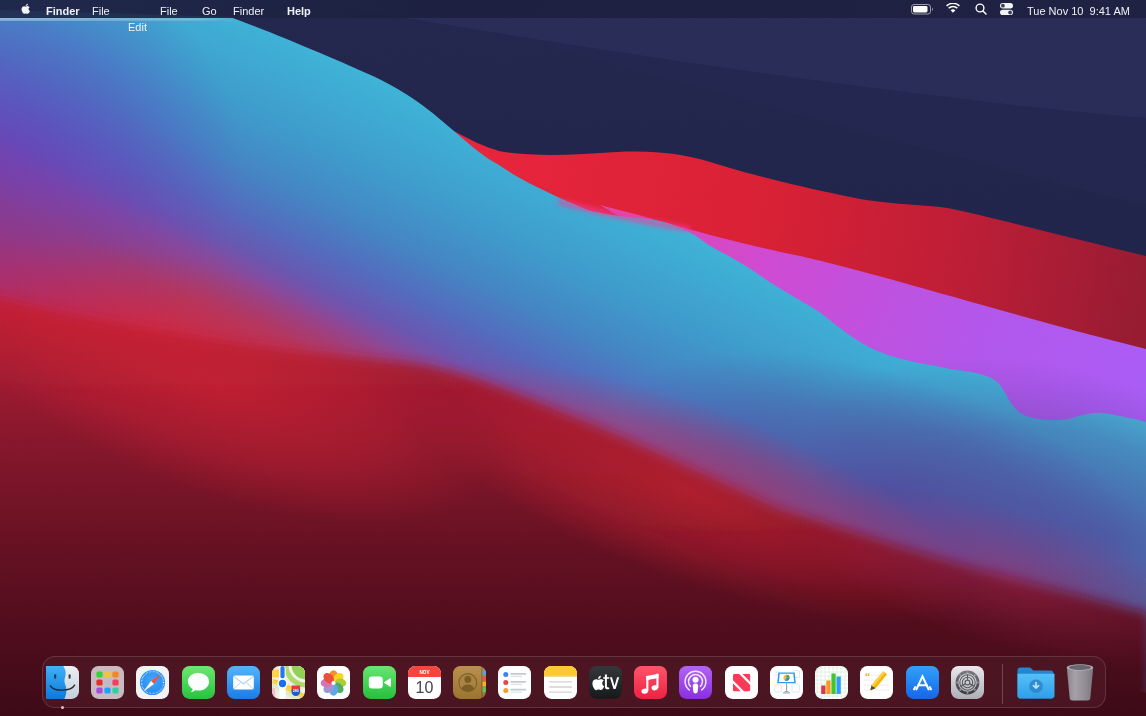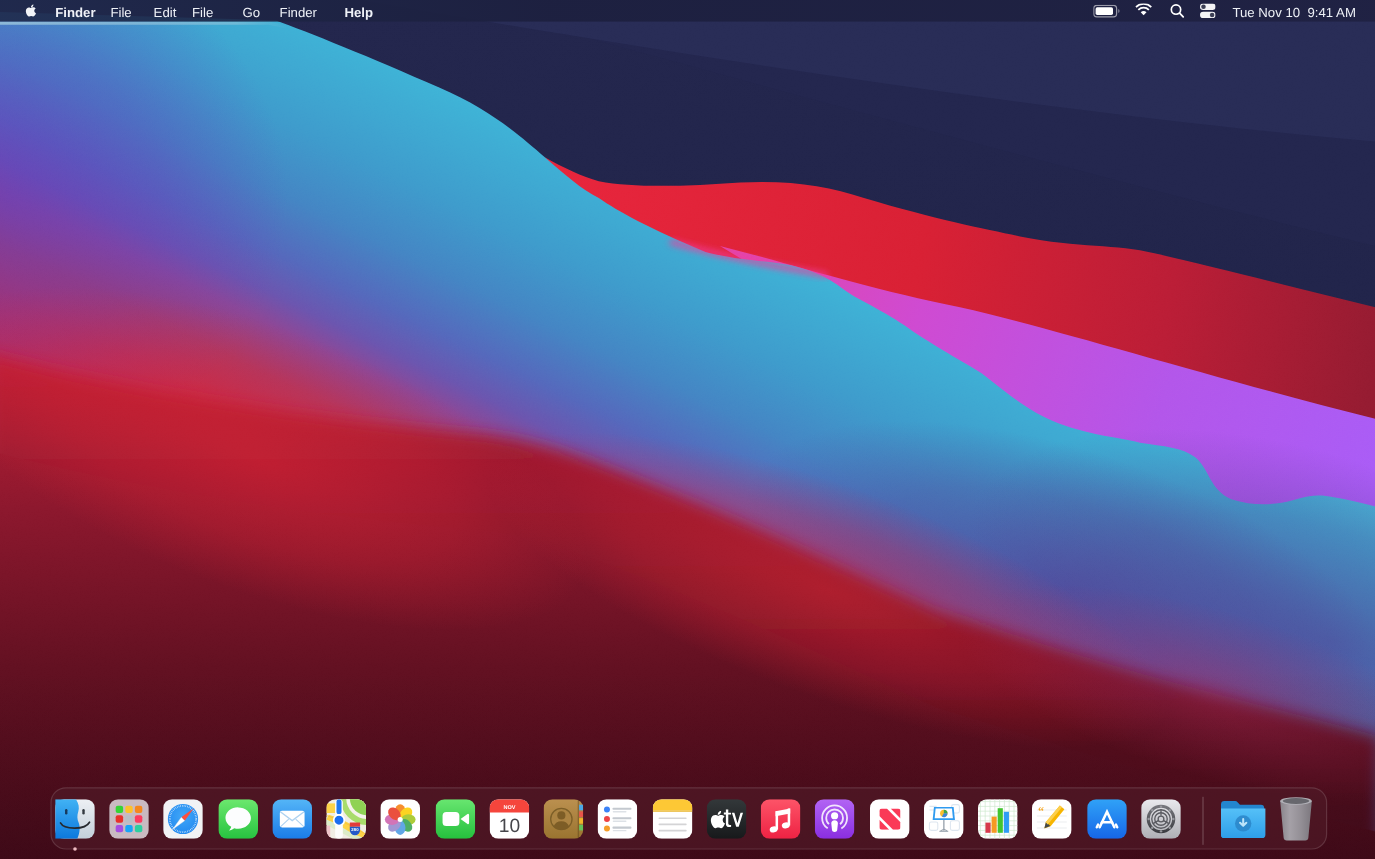--- a/index.html
+++ b/index.html
@@ -115,21 +115,21 @@
 <rect x="0" y="560" width="1146" height="156" fill="url(#botdark)"></rect>
 <rect x="0" y="0" width="1146" height="716" filter="url(#noisef)" opacity="0.028" style="mix-blend-mode:overlay"></rect>
 <path d="M0,19.3 L224,19.3 C236,21.3 244,24 252,27.5" stroke="url(#rimg)" stroke-width="2.8" fill="none"></path>
 </svg>
 <div id="menubar">
 <svg style="position:absolute;left:19.5px;top:3px" width="11.5" height="11.5" viewBox="0 0 384 512">
         <path fill="#f2f4f8" d="M318.7 268.7c-.2-36.7 16.4-64.4 50-84.8-18.8-26.9-47.2-41.7-84.7-44.6-35.5-2.8-74.3 20.7-88.5 20.7-15 0-49.4-19.7-76.4-19.7C63.3 141.2 4 184.8 4 273.5q0 39.3 14.4 81.2c12.8 36.7 59 126.7 107.2 125.2 25.2-.6 43-17.9 75.8-17.9 31.8 0 48.3 17.9 76.4 17.9 48.6-.7 90.4-82.5 102.6-119.3-65.2-30.7-61.7-90-61.7-91.9zm-56.6-164.2c27.3-32.4 24.8-61.9 24-72.5-24.1 1.4-52 16.4-67.9 34.9-17.5 19.8-27.8 44.3-25.6 71.9 26.1 2 49.9-11.4 69.5-34.3z"></path>
       </svg>
 <div class="mi" style="left:46px;font-weight:bold;">Finder</div>
 <div class="mi" style="left:92px;">File</div>
-<div class="mi" style="left:128px;">Edit</div>
+<div class="mi" style="left:128px;margin-top:16px;">Edit</div>
 <div class="mi" style="left:160px;">File</div>
 <div class="mi" style="left:202px;">Go</div>
 <div class="mi" style="left:233px;">Finder</div>
 <div class="mi" style="left:287px;font-weight:bold;">Help</div>
 <svg style="position:absolute;left:911px;top:3.5px" width="23" height="11" viewBox="0 0 23 11">
 <rect x="0.5" y="0.5" width="19" height="9.5" rx="2.6" fill="none" stroke="rgba(255,255,255,0.55)"></rect>
 <rect x="2" y="2" width="14.5" height="6.5" rx="1.4" fill="#fff"></rect>
 <path d="M21,3.6 v3.3 a2,2 0 0 0 0,-3.3 z" fill="rgba(255,255,255,0.55)"></path>
 </svg>
 <svg style="position:absolute;left:946px;top:3px" width="14" height="11" viewBox="0 0 14 11">

